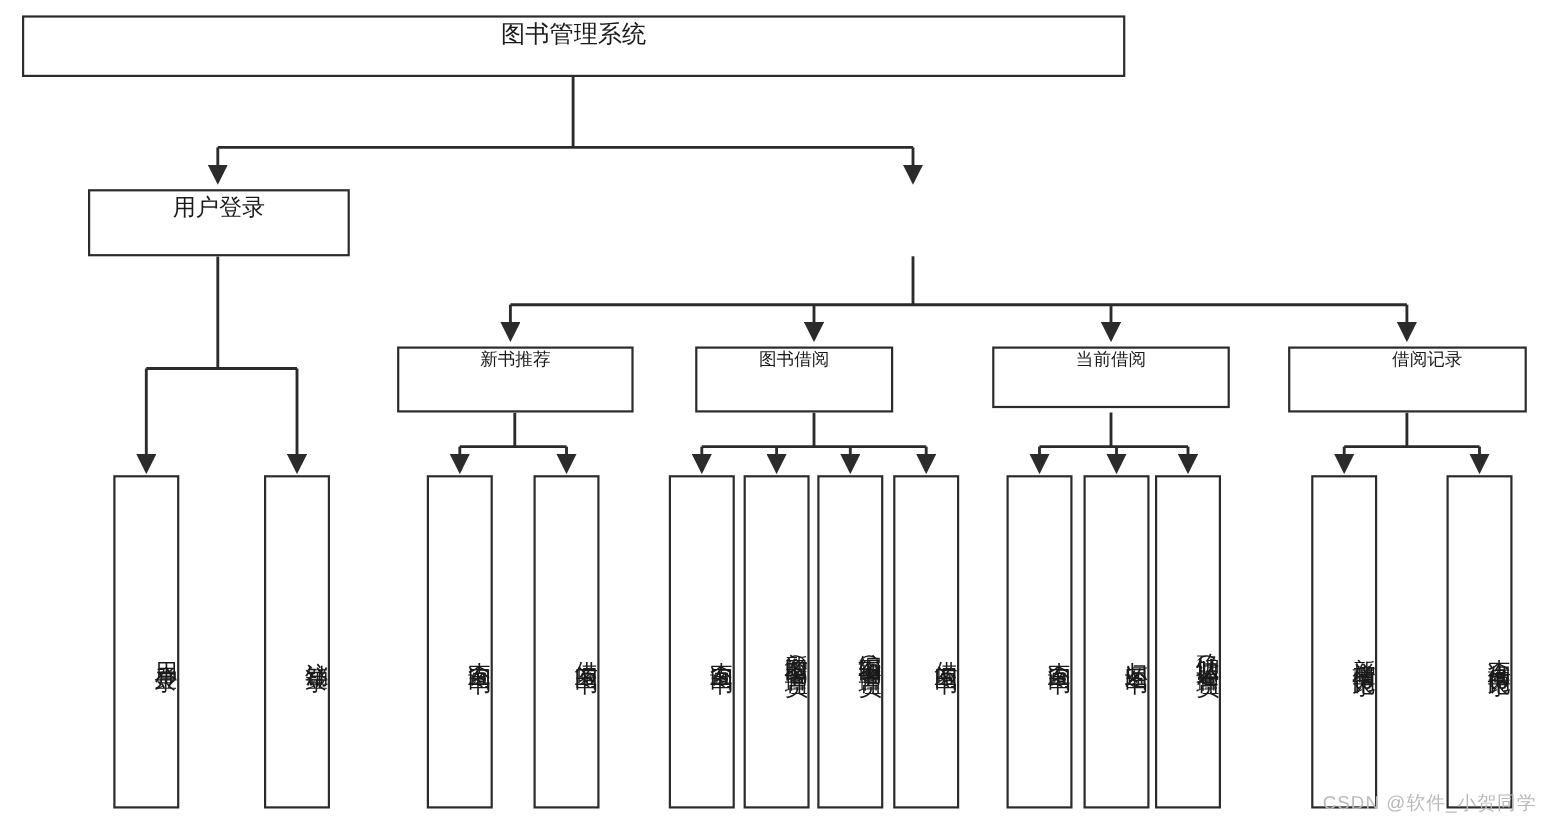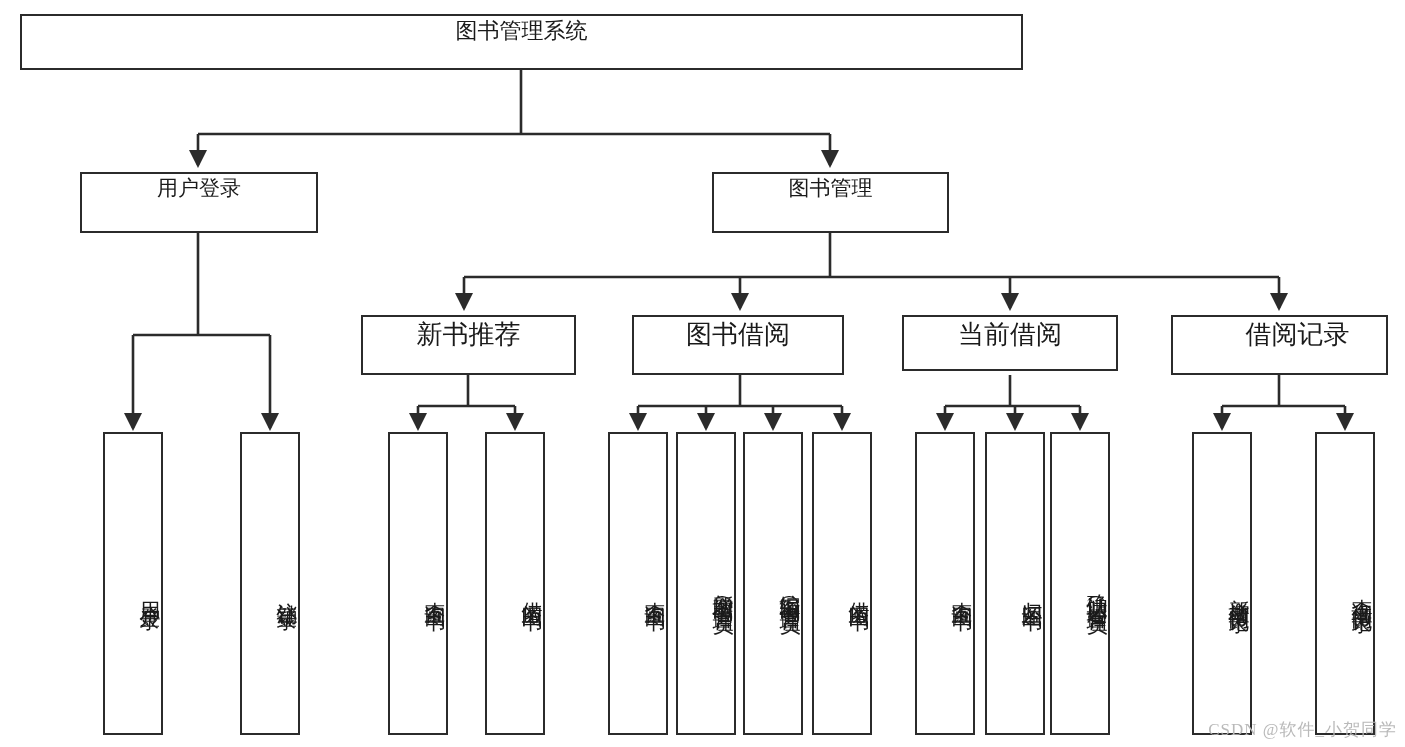--- a/index.html
+++ b/index.html
@@ -29,21 +29,21 @@
     box-sizing: border-box;
     border: 2px solid #2b2b2b;
     background: #ffffff;
     display: flex;
     align-items: flex-start;
     justify-content: center;
     color: #1a1a1a;
   }
   .node.level0 { font-size: 22px; }
   .node.level1 { font-size: 21px; }
-  .node.level2 { font-size: 26px; }
+  .node.level2 { font-size: 16px; }
   .node.leaf {
     font-size: 21px;
     writing-mode: vertical-rl;
     text-orientation: upright;
     letter-spacing: 2px;
     line-height: 1;
     padding-top: 14px;
     align-items: flex-start;
     justify-content: center;
   }
@@ -54,21 +54,21 @@
     letter-spacing: 3px;
   }
   .watermark {
     position: absolute;
     right: 8px;
     bottom: 6px;
     font-size: 17px;
     color: #b9b9b9;
     letter-spacing: 1px;
     white-space: nowrap;
-    font-family: Liberation Serif, serif;
+    font-family: Liberation Sans, sans-serif;
   }
 </style>
 </head>
 <body>
 
 <div id="canvas">
 
   <svg id="edges" viewBox="0 0 1405 747" width="1405" height="747" xmlns="http://www.w3.org/2000/svg">
     <defs>
       <marker id="arrow" viewBox="0 0 12 12" refX="10" refY="6" markerWidth="7" markerHeight="7" orient="auto-start-reverse">
@@ -120,28 +120,25 @@
     </g>
   </svg>
 
   <div class="node level0" style="left:20px; top:14px; width:1003px; height:56px;">
     <span>图书管理系统</span>
   </div>
 
   <div class="node level1" style="left:80px; top:172px; width:238px; height:61px;">
     <span>用户登录</span>
   </div>
-  <div class="node level1" style="left:712px; top:172px; width:237px; height:61px;">
-    <span>图书管理</span>
-  </div>
 
   <div class="node level2" style="left:361px; top:315px; width:215px; height:60px;">
     <span>新书推荐</span>
   </div>
-  <div class="node level2" style="left:632px; top:315px; width:212px; height:60px;">
+  <div class="node level2" style="left:632px; top:315px; width:180px; height:60px;">
     <span>图书借阅</span>
   </div>
   <div class="node level2" style="left:902px; top:315px; width:216px; height:56px;">
     <span>当前借阅</span>
   </div>
   <div class="node level2" style="left:1171px; top:315px; width:217px; height:60px;padding-left:36px;">
     <span>借阅记录</span>
   </div>
 
   <div class="node leaf" style="left:103px; top:432px; width:60px; height:303px;">

